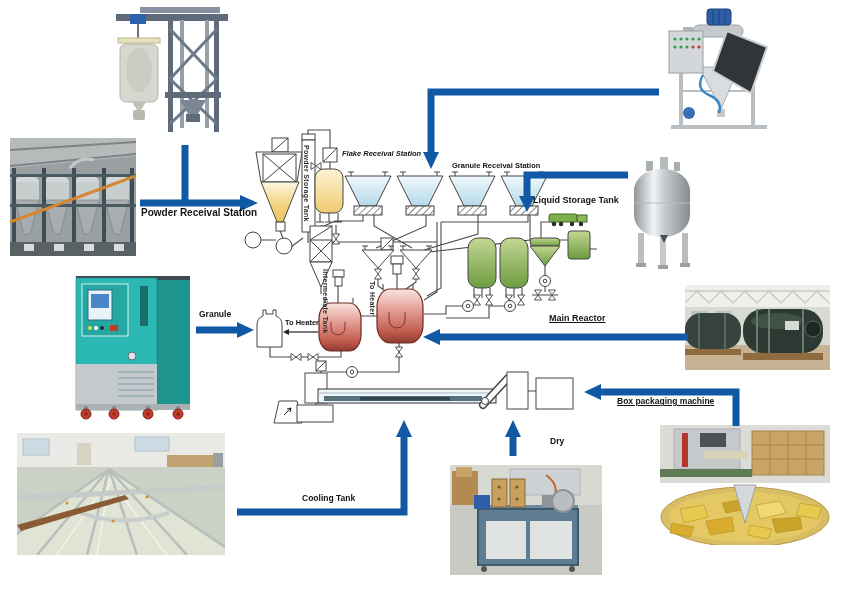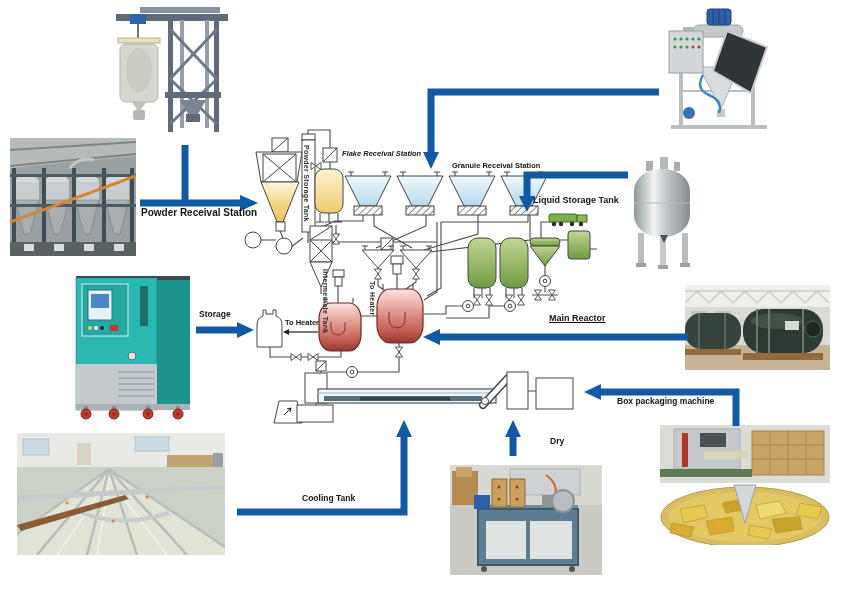--- a/index.html
+++ b/index.html
@@ -539,22 +539,22 @@
       <polyline class="arrline" points="736,426 736,392 601,392"></polyline>
       <polygon class="arr" points="601,384 601,400 584,392"></polygon>
     </g>
   </svg>
 
   <div class="lbl" style="left:141px;top:207px;font-size:10px;">Powder Receival Station</div>
   <div class="lbl small" style="left:342px;top:150px;font-style:italic;">Flake Receival Station</div>
   <div class="lbl small" style="left:434px;top:162px;margin-left:18px;">Granule Receival Station</div>
   <div class="lbl" style="left:533px;top:180px;font-size:9px;margin-top:16px;">Liquid Storage Tank</div>
   <div class="lbl" style="left:549px;top:314px;font-size:9px;text-decoration:underline;">Main Reactor</div>
-  <div class="lbl" style="left:199px;top:310px;">Storage</div>
-  <div class="lbl" style="left:617px;top:397px;">Box packaging machine</div>
+  <div class="lbl" style="left:199px;top:310px;">Granule</div>
+  <div class="lbl" style="left:617px;top:397px;text-decoration:underline;">Box packaging machine</div>
   <div class="lbl" style="left:302px;top:494px;">Cooling Tank</div>
   <div class="lbl" style="left:550px;top:437px;">Dry</div>
   <div class="lbl small" style="left:285px;top:319px;font-size:7.5px;">To Heater</div>
   <div class="vlbl" style="left:303px;top:145px;">Powder Storage Tank</div>
   <div class="vlbl" style="left:322px;top:269px;">Intermediate Tank</div>
   <div class="vlbl" style="left:369px;top:281px;">To Heater</div>
 
 </div>
 
 </body></html>

